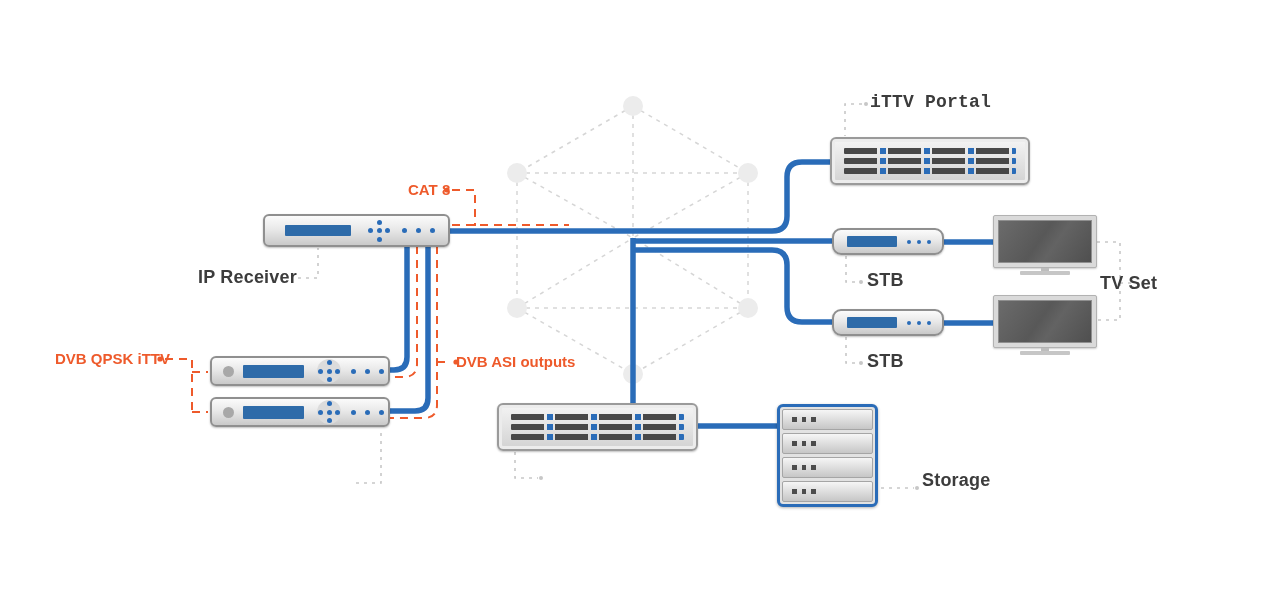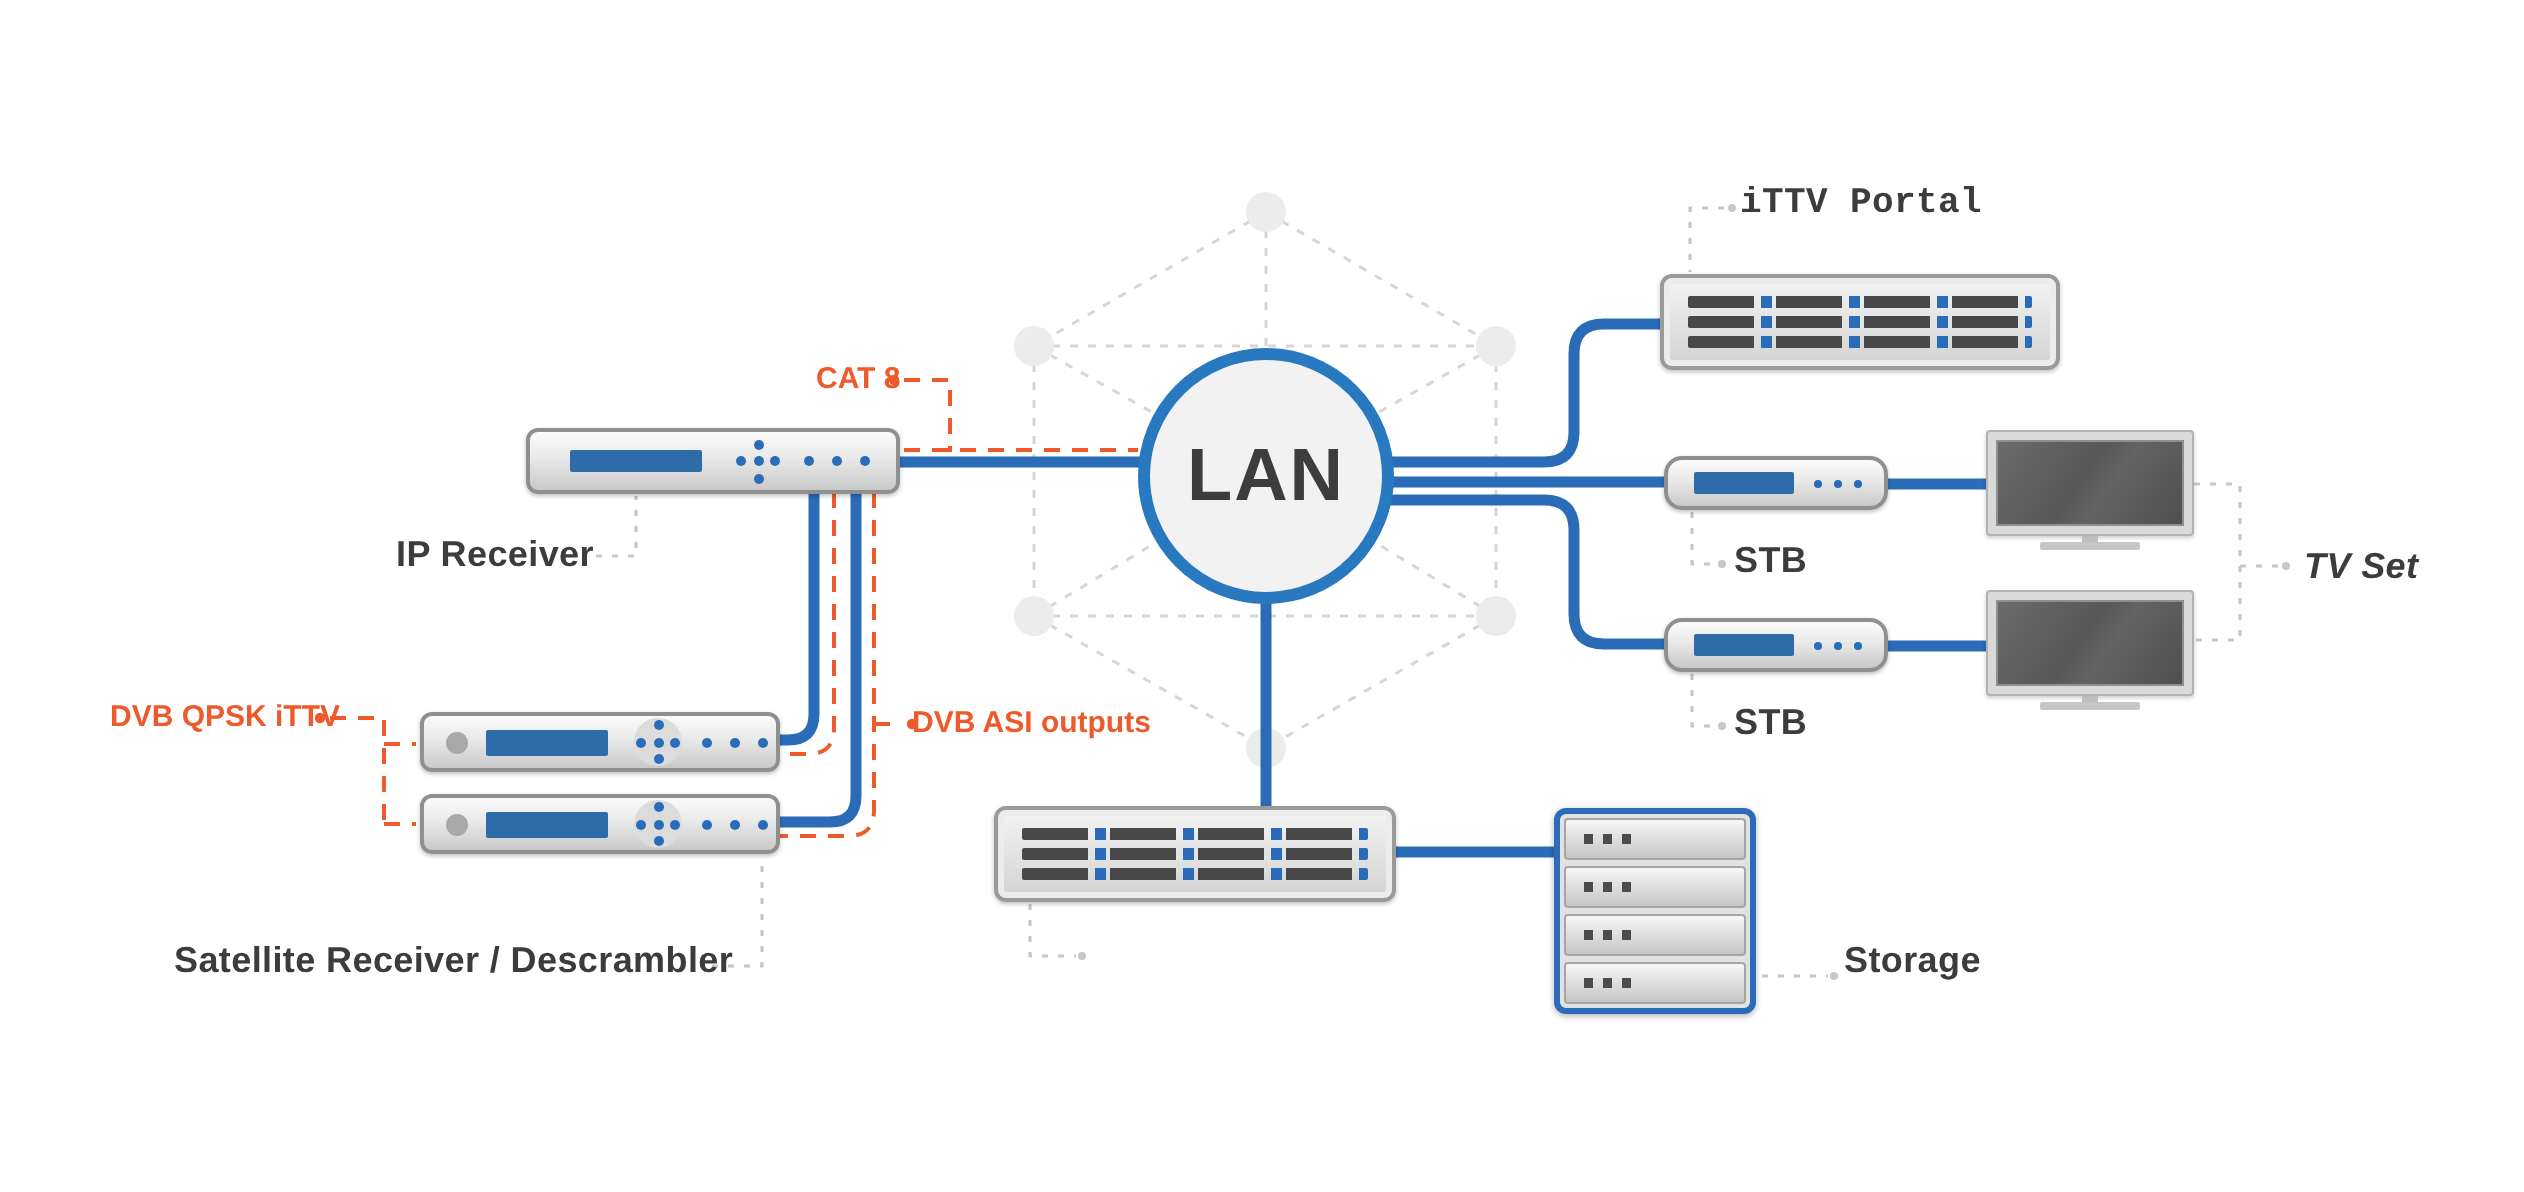--- a/index.html
+++ b/index.html
@@ -164,23 +164,20 @@
       <path class="gray-dash" d="M356,483 H381 V429"></path>
       <path class="gray-dash" d="M515,452 V478 H538"></path>
       <circle class="gray-dot" cx="541" cy="478" r="2"></circle>
       <path class="gray-dash" d="M881,488 H914"></path>
       <circle class="gray-dot" cx="917" cy="488" r="2"></circle>
       <path class="gray-dash" d="M1097,242 H1120 V320 H1097 M1120,283 H1140"></path>
       <circle class="gray-dot" cx="1143" cy="283" r="2"></circle>
     </g>
   </svg>
 
-  <div class="lan">
-    <span>LAN</span>
-  </div>
 
   <div class="device" style="left:263px;top:214px;width:187px;height:33px;">
     <div class="display" style="width:66px;height:11px;margin-left:20px;"></div>
     <div class="dpad" style="margin-left:16px;">
       <div class="dot d-up"></div>
       <div class="dot d-down"></div>
       <div class="dot d-left"></div>
       <div class="dot d-right"></div>
       <div class="dot d-mid"></div>
     </div>
@@ -218,21 +215,20 @@
       <div class="dot d-left"></div>
       <div class="dot d-right"></div>
       <div class="dot d-mid"></div>
     </div>
     <div class="dots" style="margin-left:10px;">
       <div class="dot"></div>
       <div class="dot"></div>
       <div class="dot"></div>
     </div>
   </div>
-  <div class="lbl" style="left:87px;top:470px;">Satellite Receiver / Descrambler</div>
 
   <div class="server" style="left:830px;top:137px;width:200px;height:48px;">
     <div class="port-row"></div>
     <div class="port-row"></div>
     <div class="port-row"></div>
   </div>
   <div class="lbl" style="left:870px;top:92px;font-family:Liberation Mono, monospace;">iTTV Portal</div>
 
   <div class="device" style="left:832px;top:228px;width:112px;height:27px;border-radius:9px;">
     <div class="display" style="width:50px;height:11px;margin-left:13px;"></div>
@@ -261,21 +257,21 @@
     <div class="tv-neck"></div>
     <div class="tv-stand"></div>
   </div>
   <div class="tv" style="left:993px;top:295px;">
     <div class="tv-frame">
       <div class="tv-screen"></div>
     </div>
     <div class="tv-neck"></div>
     <div class="tv-stand"></div>
   </div>
-  <div class="lbl" style="left:1152px;top:273px;font-style:italic;">TV Set</div>
+  <div class="lbl" style="left:1100px;top:273px;">TV Set</div>
 
   <div class="server" style="left:497px;top:403px;width:201px;height:48px;">
     <div class="port-row"></div>
     <div class="port-row"></div>
     <div class="port-row"></div>
   </div>
 
   <div class="storage">
     <div class="tray">
       <div class="tray-leds"></div>

